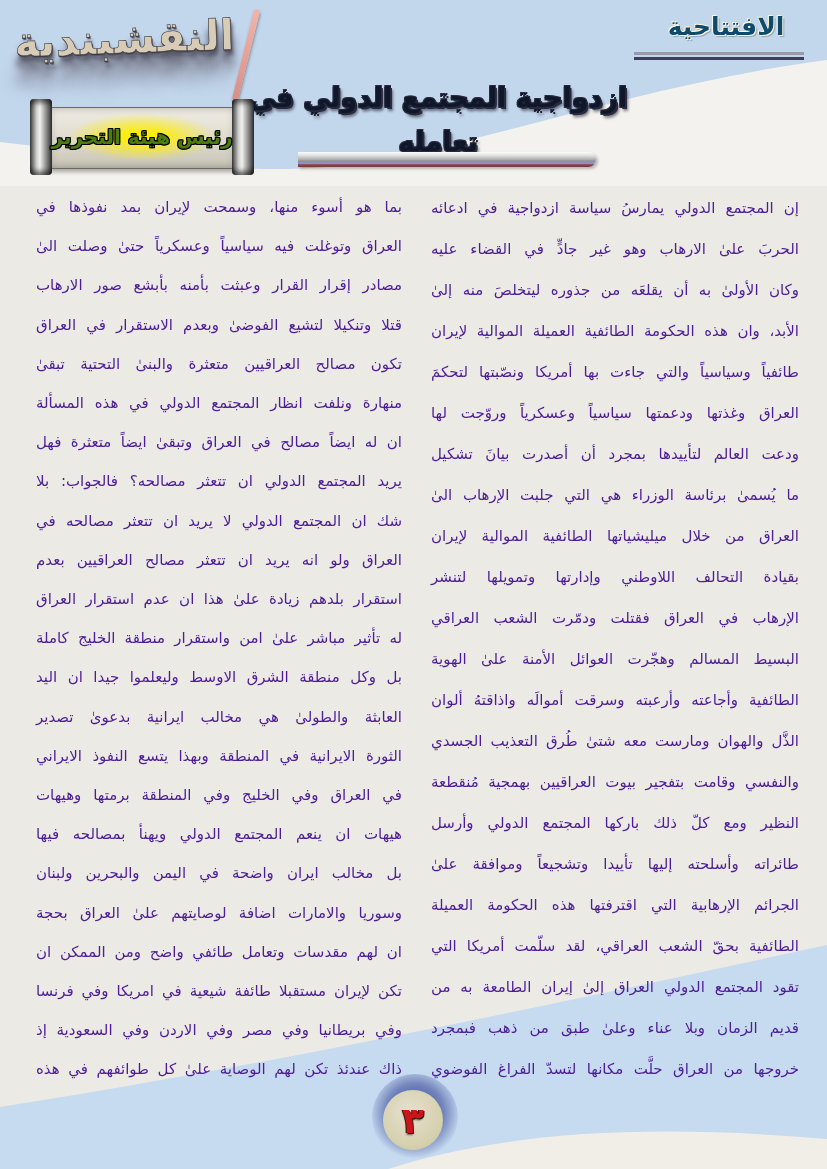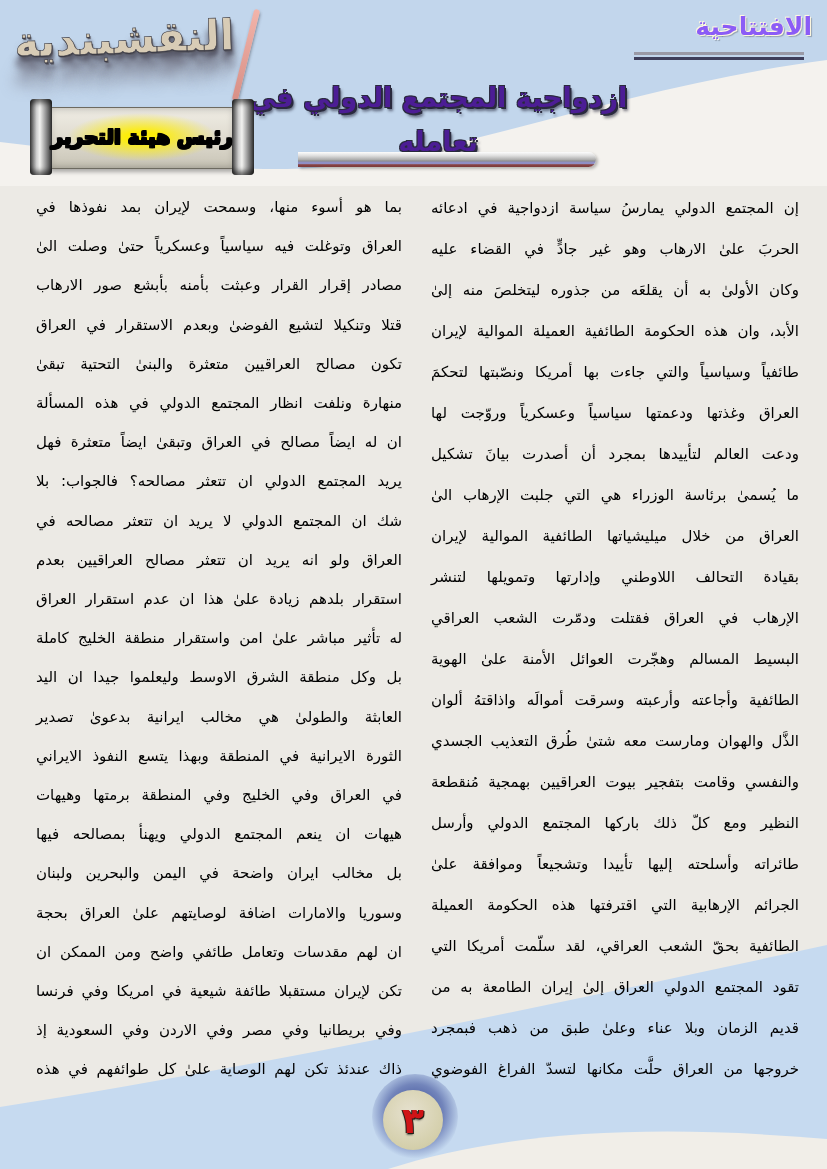--- a/index.html
+++ b/index.html
@@ -31,32 +31,32 @@
   .logo-slash{
     position:absolute; left:243px; top:8px; width:6px; height:94px;
     background:linear-gradient(180deg,#f2b4aa,#d78f86);
     transform:rotate(14deg); border-radius:3px;
     box-shadow:1px 2px 3px rgba(60,60,70,.5);
   }
 
   
   .section-header{
     position:absolute; left:640px; top:12px; width:172px;
-    direction:rtl; text-align:right;
-    font-size:25px; font-weight:bold; color:#8b5cf6;
+    direction:rtl; text-align:center;
+    font-size:25px; font-weight:bold; color:#0c4a6e;
     text-shadow:0 0 2px #fff8e0, 1px 1px 0 #fff8e0, -1px -1px 0 #fff8e0, 2px 2px 1px rgba(0,0,0,.25);
   }
   .header-rule-1{position:absolute; left:634px; top:52px; width:170px; height:3px; background:#9a9aa6;}
   .header-rule-2{position:absolute; left:634px; top:57px; width:170px; height:3px; background:#3e3e5a;}
 
   
   .article-title{
     position:absolute; left:240px; top:76px; width:396px;
     direction:rtl; text-align:center;
-    font-weight:bold; color:#4c1d95; font-size:27px; line-height:44px;
+    font-weight:bold; color:#0f172a; font-size:27px; line-height:44px;
     text-shadow:-1px -1px 0 #2a2a3e, 1px -1px 0 #2a2a3e, -1px 1px 0 #2a2a3e,
                 2px 2px 0 #2a2a3e, 3px 4px 3px rgba(20,20,40,.55);
   }
   .title-bar{
     position:absolute; left:298px; top:152px; width:298px; height:15px;
     border-radius:0 8px 8px 0;
     background:linear-gradient(180deg,
       #fdfdfd 0%, #dedede 25%, #ababab 52%, #8d8d8d 60%,
       #8f8fc4 68%, #8f8fc4 78%, #8a4343 85%, #7a3a3a 100%);
     box-shadow:2px 2px 3px rgba(0,0,0,.25);
@@ -77,30 +77,30 @@
   }
   .scroll-roller.left{left:0;}
   .scroll-roller.right{right:0;}
   .scroll-glow{
     position:absolute; left:34px; right:34px; top:14px; bottom:14px;
     background:radial-gradient(ellipse at 50% 50%, rgba(255,238,0,.95) 15%, rgba(255,238,0,0) 68%);
   }
   .scroll-label{
     position:absolute; left:20px; right:20px; top:9px; height:60px;
     display:flex; align-items:center; justify-content:center;
-    direction:rtl; font-size:20px; font-weight:bold; color:#000000;
+    direction:rtl; font-size:20px; font-weight:bold; color:#4d7c0f;
     text-shadow:-1px -1px 0 #000, 1px -1px 0 #000, -1px 1px 0 #000, 1px 1px 0 #000,
                 0 -1px 0 #000, 0 1px 0 #000, -1px 0 0 #000, 1px 0 0 #000;
   }
 
   
   .col{
     position:absolute; top:188px;
     direction:rtl; text-align:justify; text-align-last:justify;
-    font-size:15px; color:#000000;
+    font-size:15px; color:#4c1d95;
   }
   .col-right{right:28px; width:368px; line-height:41px;}
   .col-left{left:36px; width:366px; line-height:39.2px;}
 
   
   .page-glow{
     position:absolute; left:372px; top:1074px; width:86px; height:86px; border-radius:50%;
     background:radial-gradient(circle at 50% 45%, #2e3f8f 0%, rgba(46,63,143,.55) 45%, rgba(46,63,143,0) 72%);
   }
   .page-circle{

